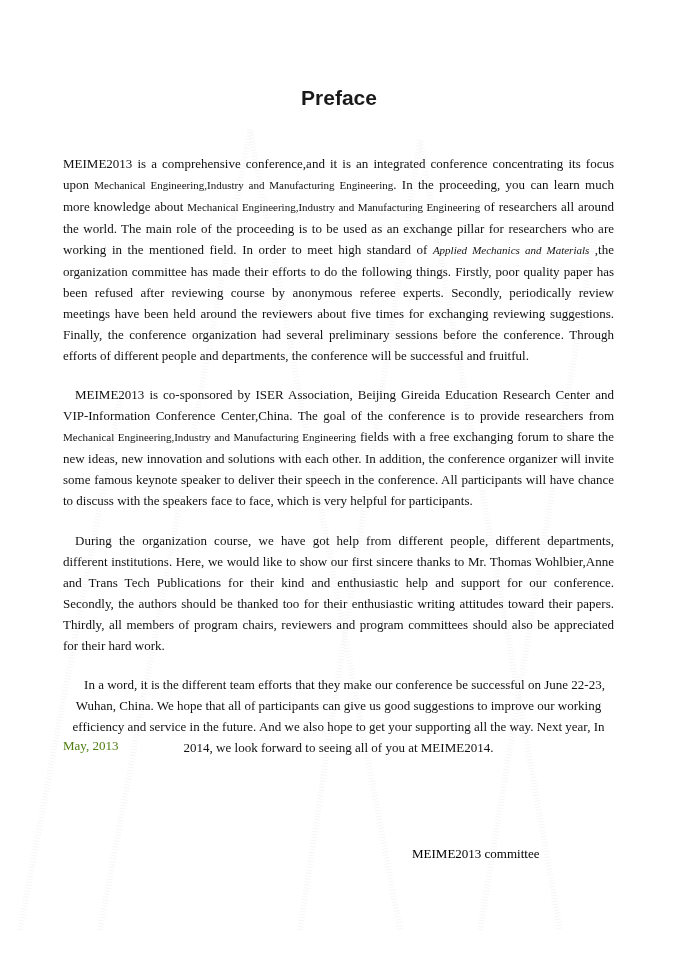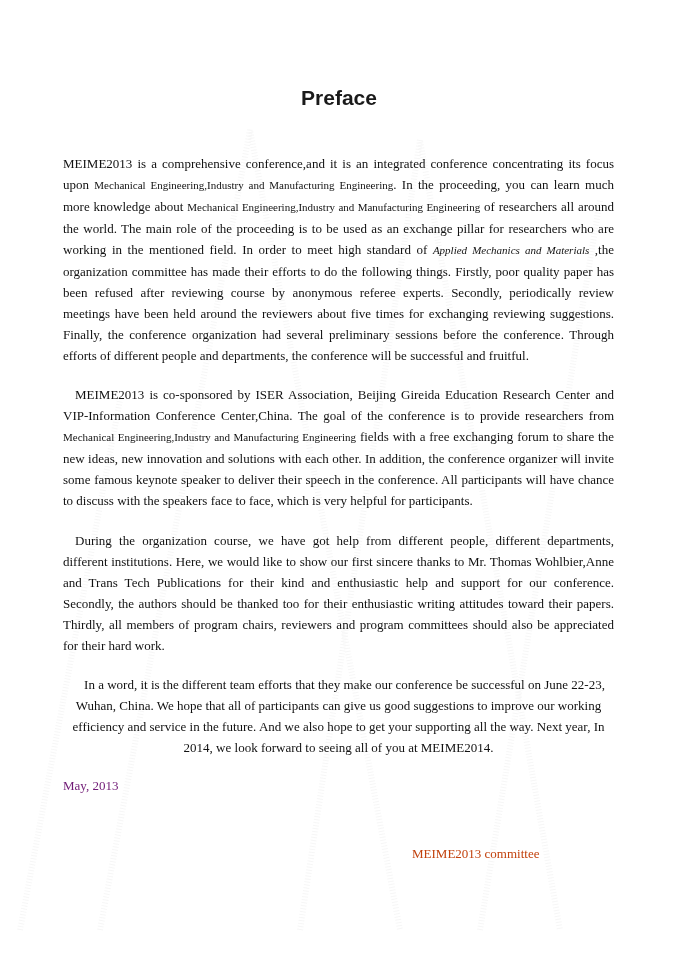--- a/index.html
+++ b/index.html
@@ -8,22 +8,22 @@
   .watermark { position:absolute; left:0; top:0; width:678px; height:959px; pointer-events:none; opacity:0.35; }
   .title { position:absolute; left:0; width:678px; top:86px; text-align:center;
     font-family:"Liberation Sans", sans-serif; font-weight:bold; font-size:21px; color:#1a1a1a; }
   .body { position:absolute; left:63px; width:551px; top:153px;
     font-family:"Liberation Serif", serif; font-size:13px; line-height:21px; color:#111; }
   .para { text-align:justify; margin:0 0 18.4px 0; }
   .para.indent { text-indent:12px; }
   .para.left { text-align:center; }
   .small { font-size:11px; }
   .ital { font-style:italic; font-size:11px; }
-  .date { position:absolute; left:63px; top:738px; font-family:"Liberation Serif", serif; font-size:13px; color:#701a75;margin-top:40px; }
-  .sign { position:absolute; left:412px; top:846px; font-family:"Liberation Serif", serif; font-size:13px; color:#c2410c; }
+  .date { position:absolute; left:63px; top:738px; font-family:"Liberation Serif", serif; font-size:13px; color:#4d7c0f; }
+  .sign { position:absolute; left:412px; top:846px; font-family:"Liberation Serif", serif; font-size:13px; color:#000000; }
 </style>
 </head>
 <body>
 
 <div class="page">
   <svg class="watermark" width="678" height="959" viewBox="0 0 678 959">
     <g fill="none" stroke="#e6e6e6" stroke-width="6" stroke-dasharray="1 2">
       <path d="M100 930 L250 130 L400 930"></path>
       <path d="M300 930 L420 140 L560 930"></path>
       <path d="M480 930 L600 200"></path>

